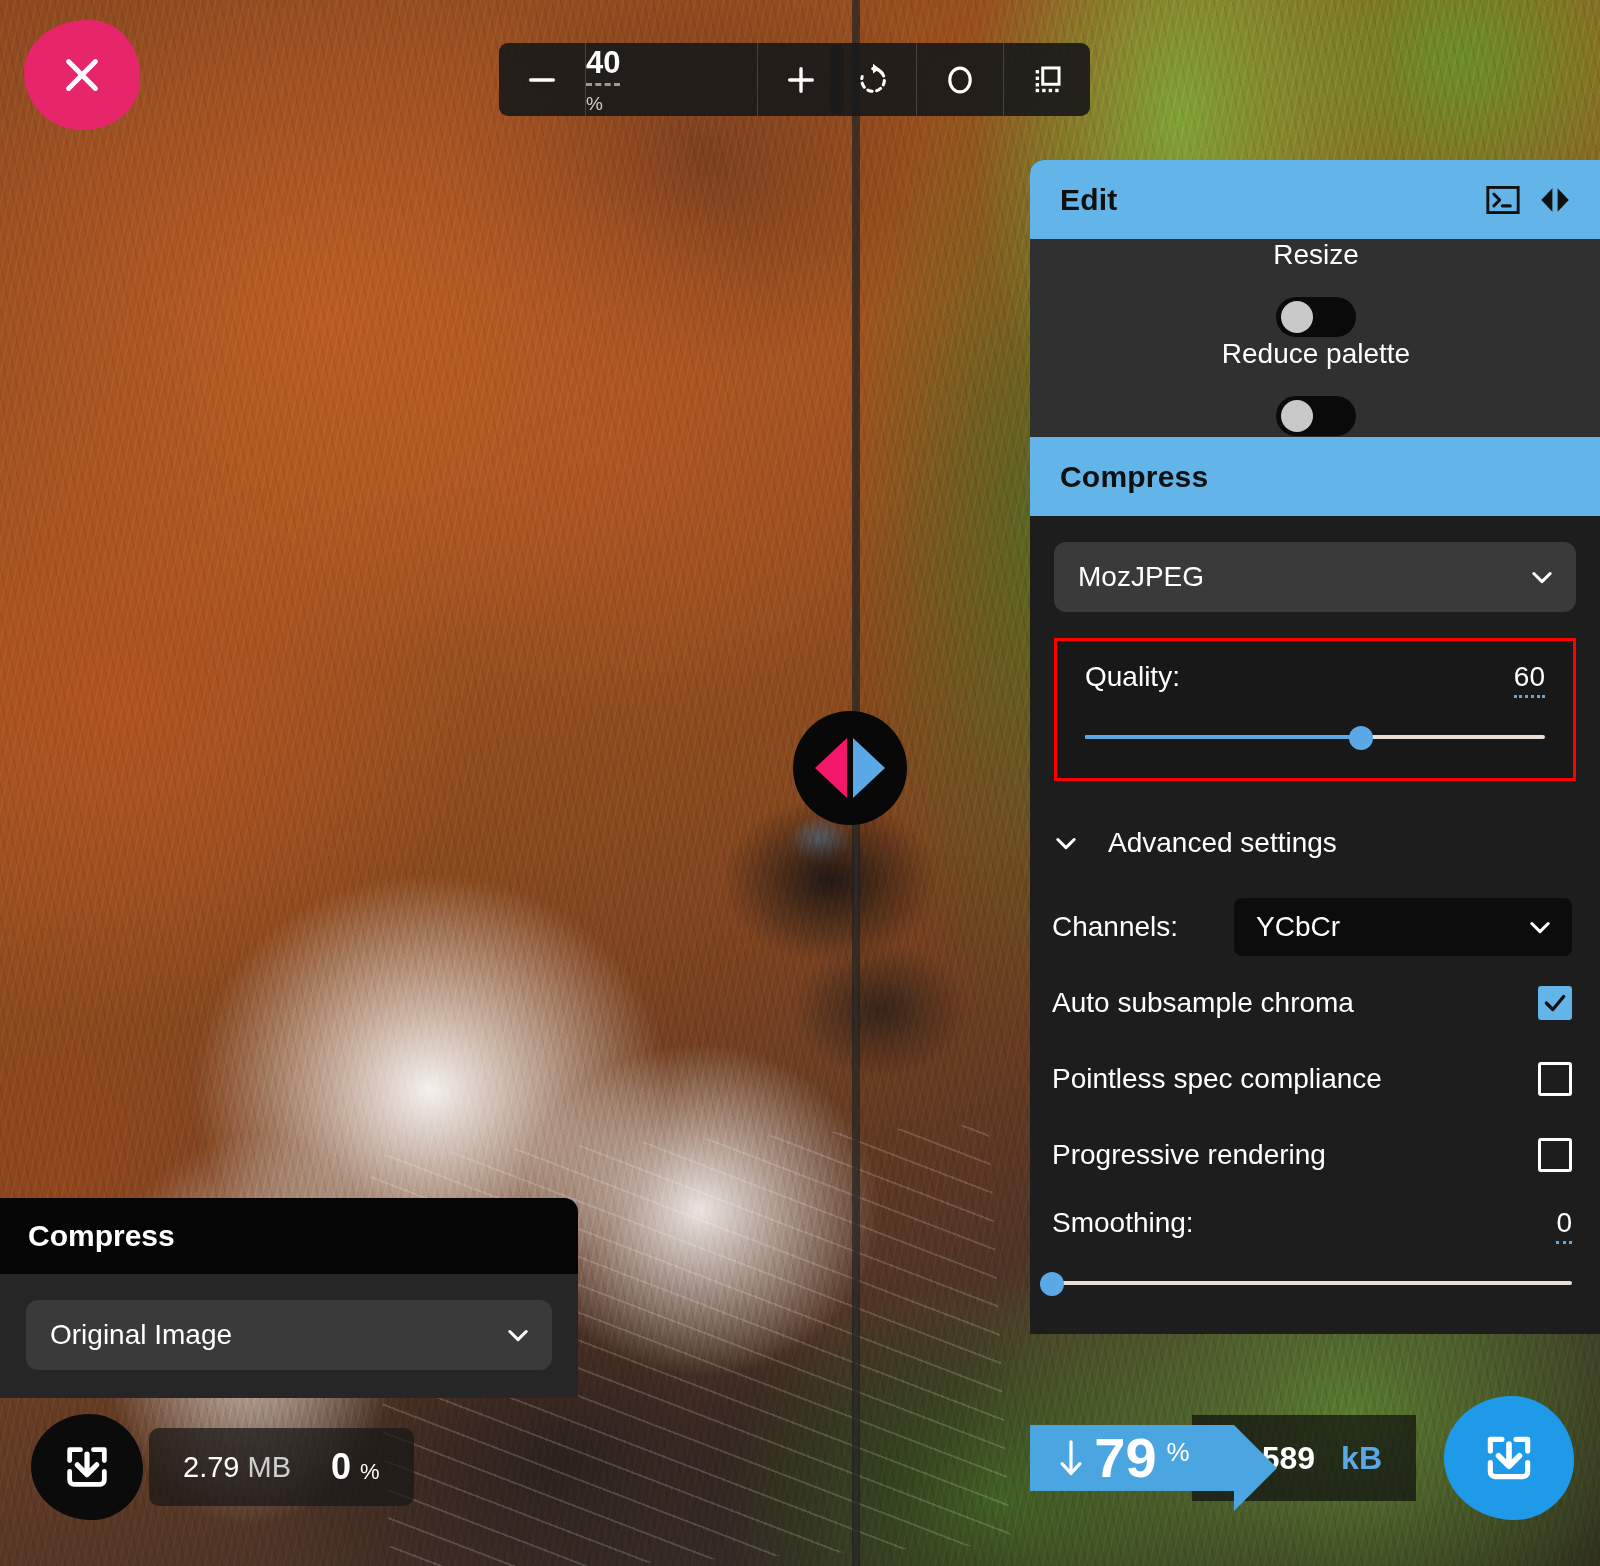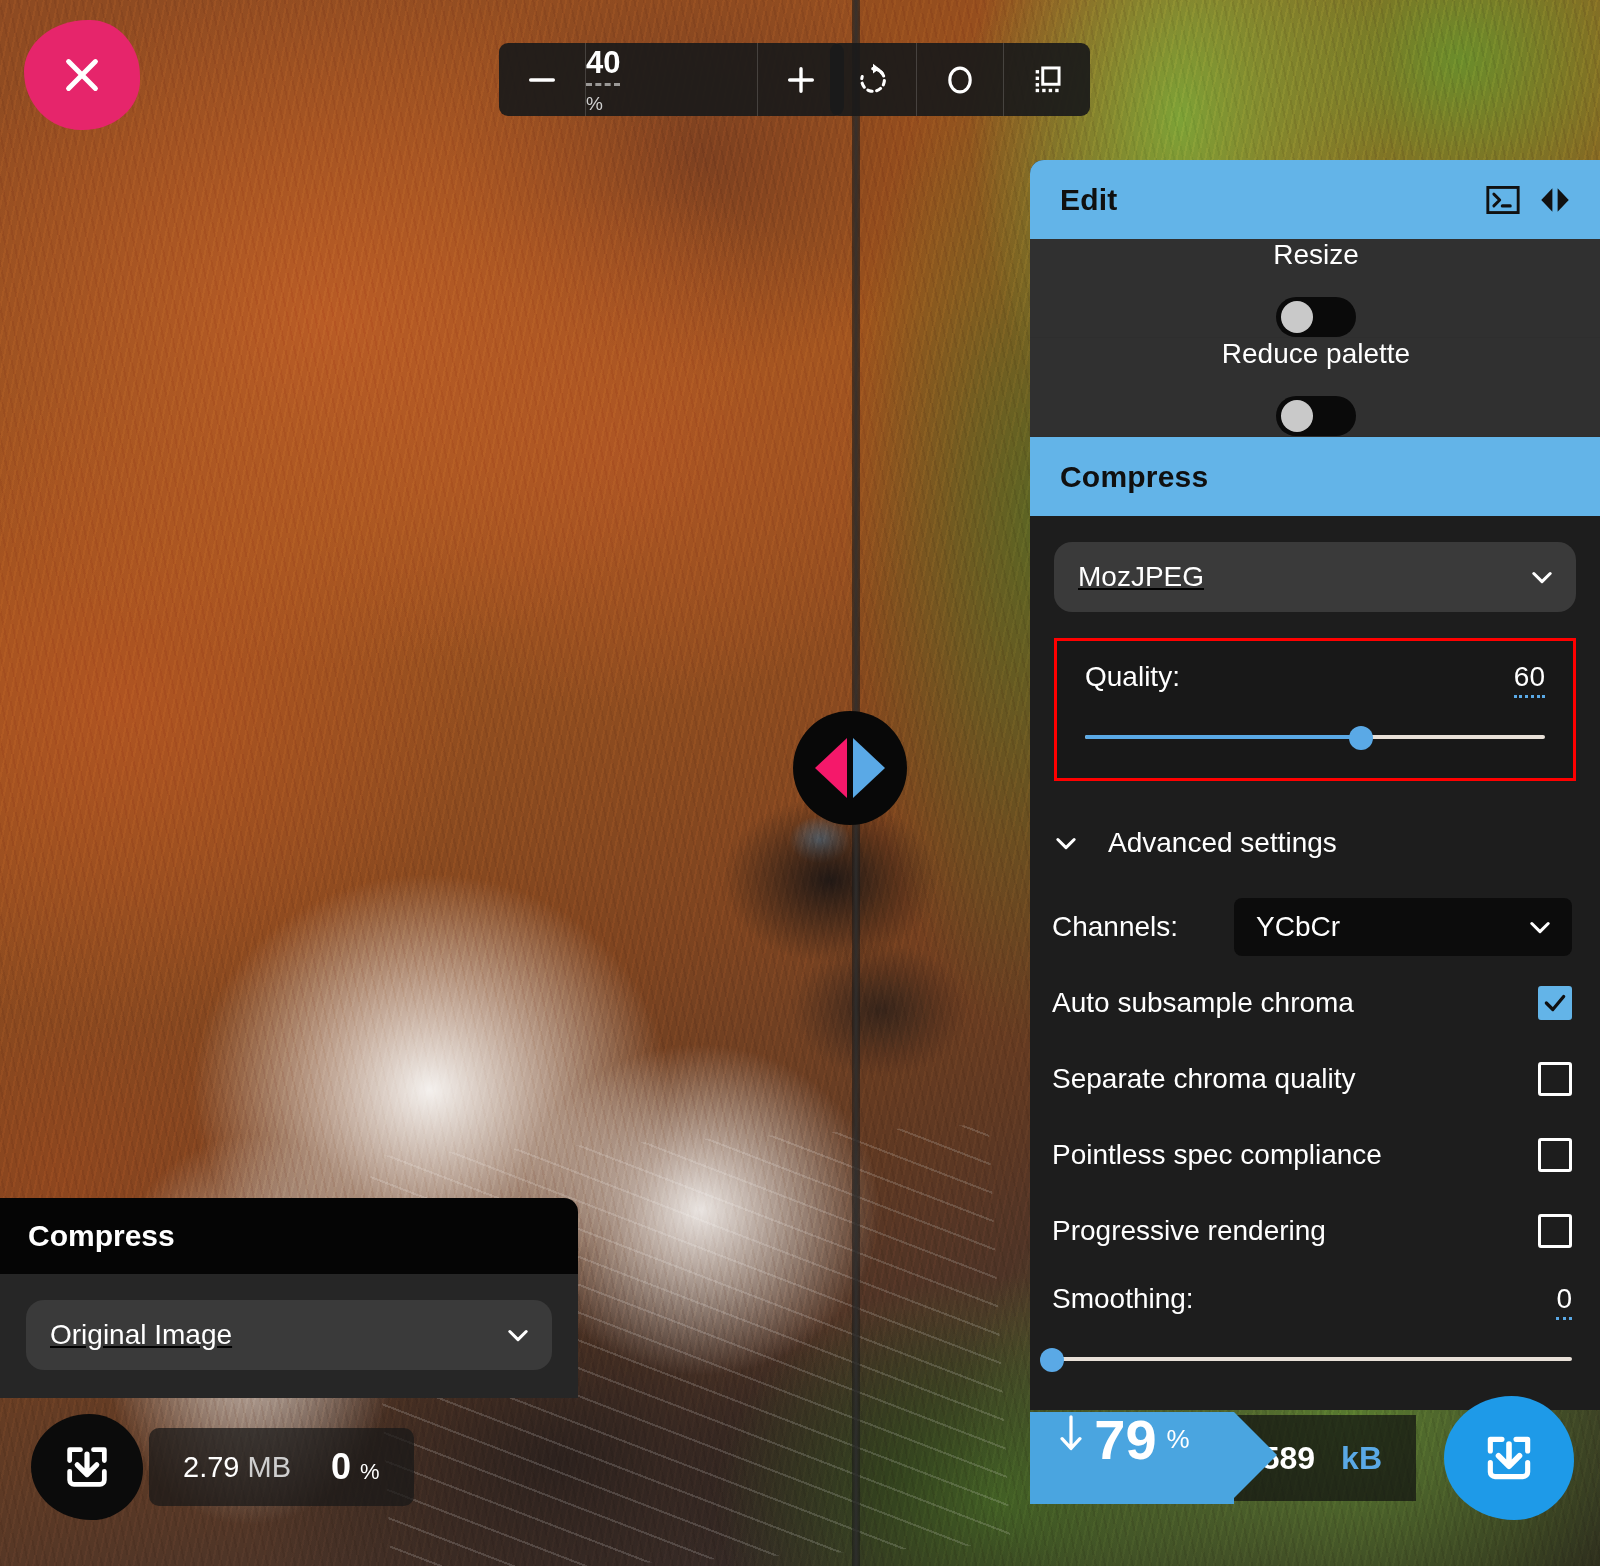--- a/index.html
+++ b/index.html
@@ -185,26 +185,25 @@
     position: absolute; top: 4px; left: 5px;
     width: 32px; height: 32px; border-radius: 50%;
     background: #c9c9c9;
   }
 
   .section-body { background: #1d1d1d; padding: 26px 24px 10px 24px; }
 
   .select-wrap {
     position: relative;
     background: #3a3a3a;
-    border-radius: 18px;
+    border-radius: 12px;
     height: 70px;
     display: flex; align-items: center;
     padding: 0 20px 0 24px;
     cursor: pointer;
-    text-decoration: underline;
   }
   .select-wrap .sel-val { color: #fff; font-size: 28px; flex: 1; }
   .chev { width: 28px; height: 28px; flex: none; }
 
   .quality-box {
     margin: 26px 0 0 0;
     border: 3px solid #ff0000;
     background: #181818;
     padding: 20px 28px 30px 28px;
   }
@@ -311,22 +310,22 @@
   .stat-pill .pct { color: #fff; font-size: 36px; font-weight: bold; align-self: center; }
   .stat-pill .pct .sym { font-size: 22px; font-weight: normal; margin-left: 9px; }
 
   .bottom-right {
     position: absolute; right: 0; bottom: 46px;
     display: flex; align-items: center;
   }
   .saving-badge {
     position: relative;
     background: #4aa5e0;
-    height: 92px;
-    display: flex; align-items: flex-start; gap: 10px;
+    height: 66px;
+    display: flex; align-items: center; gap: 10px;
     padding: 0 44px 0 28px;
     color: #fff;
   }
   .saving-badge::after {
     content: ""; position: absolute; right: -43px; top: 0;
     width: 0; height: 0;
     border-top: 43px solid transparent;
     border-bottom: 43px solid transparent;
     border-left: 43px solid #4aa5e0;
   }
@@ -498,24 +497,20 @@
 
     <div class="adv-row">
       <span class="lbl">Auto subsample chroma</span>
       <span class="cb checked">
         <svg viewBox="0 0 24 24">
           <path d="M4 12 L10 18 L20 6" stroke="#101010" stroke-width="3" fill="none" stroke-linecap="round" stroke-linejoin="round"></path>
         </svg>
       </span>
     </div>
 
-    <div class="adv-row">
-      <span class="lbl">Separate chroma quality</span>
-      <span class="cb"></span>
-    </div>
 
     <div class="adv-row">
       <span class="lbl">Pointless spec compliance</span>
       <span class="cb"></span>
     </div>
 
     <div class="adv-row">
       <span class="lbl">Progressive rendering</span>
       <span class="cb"></span>
     </div>

